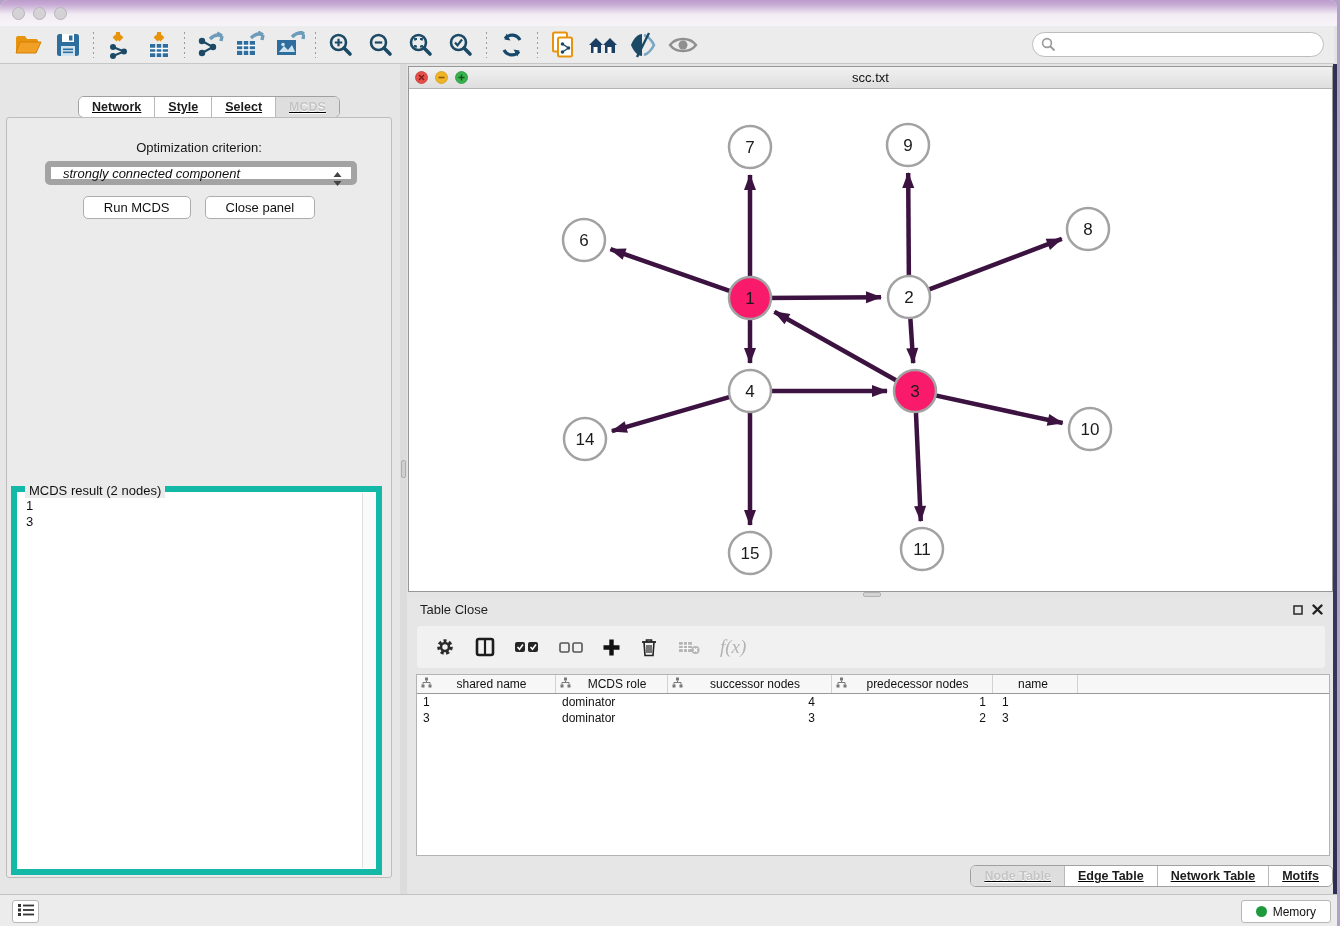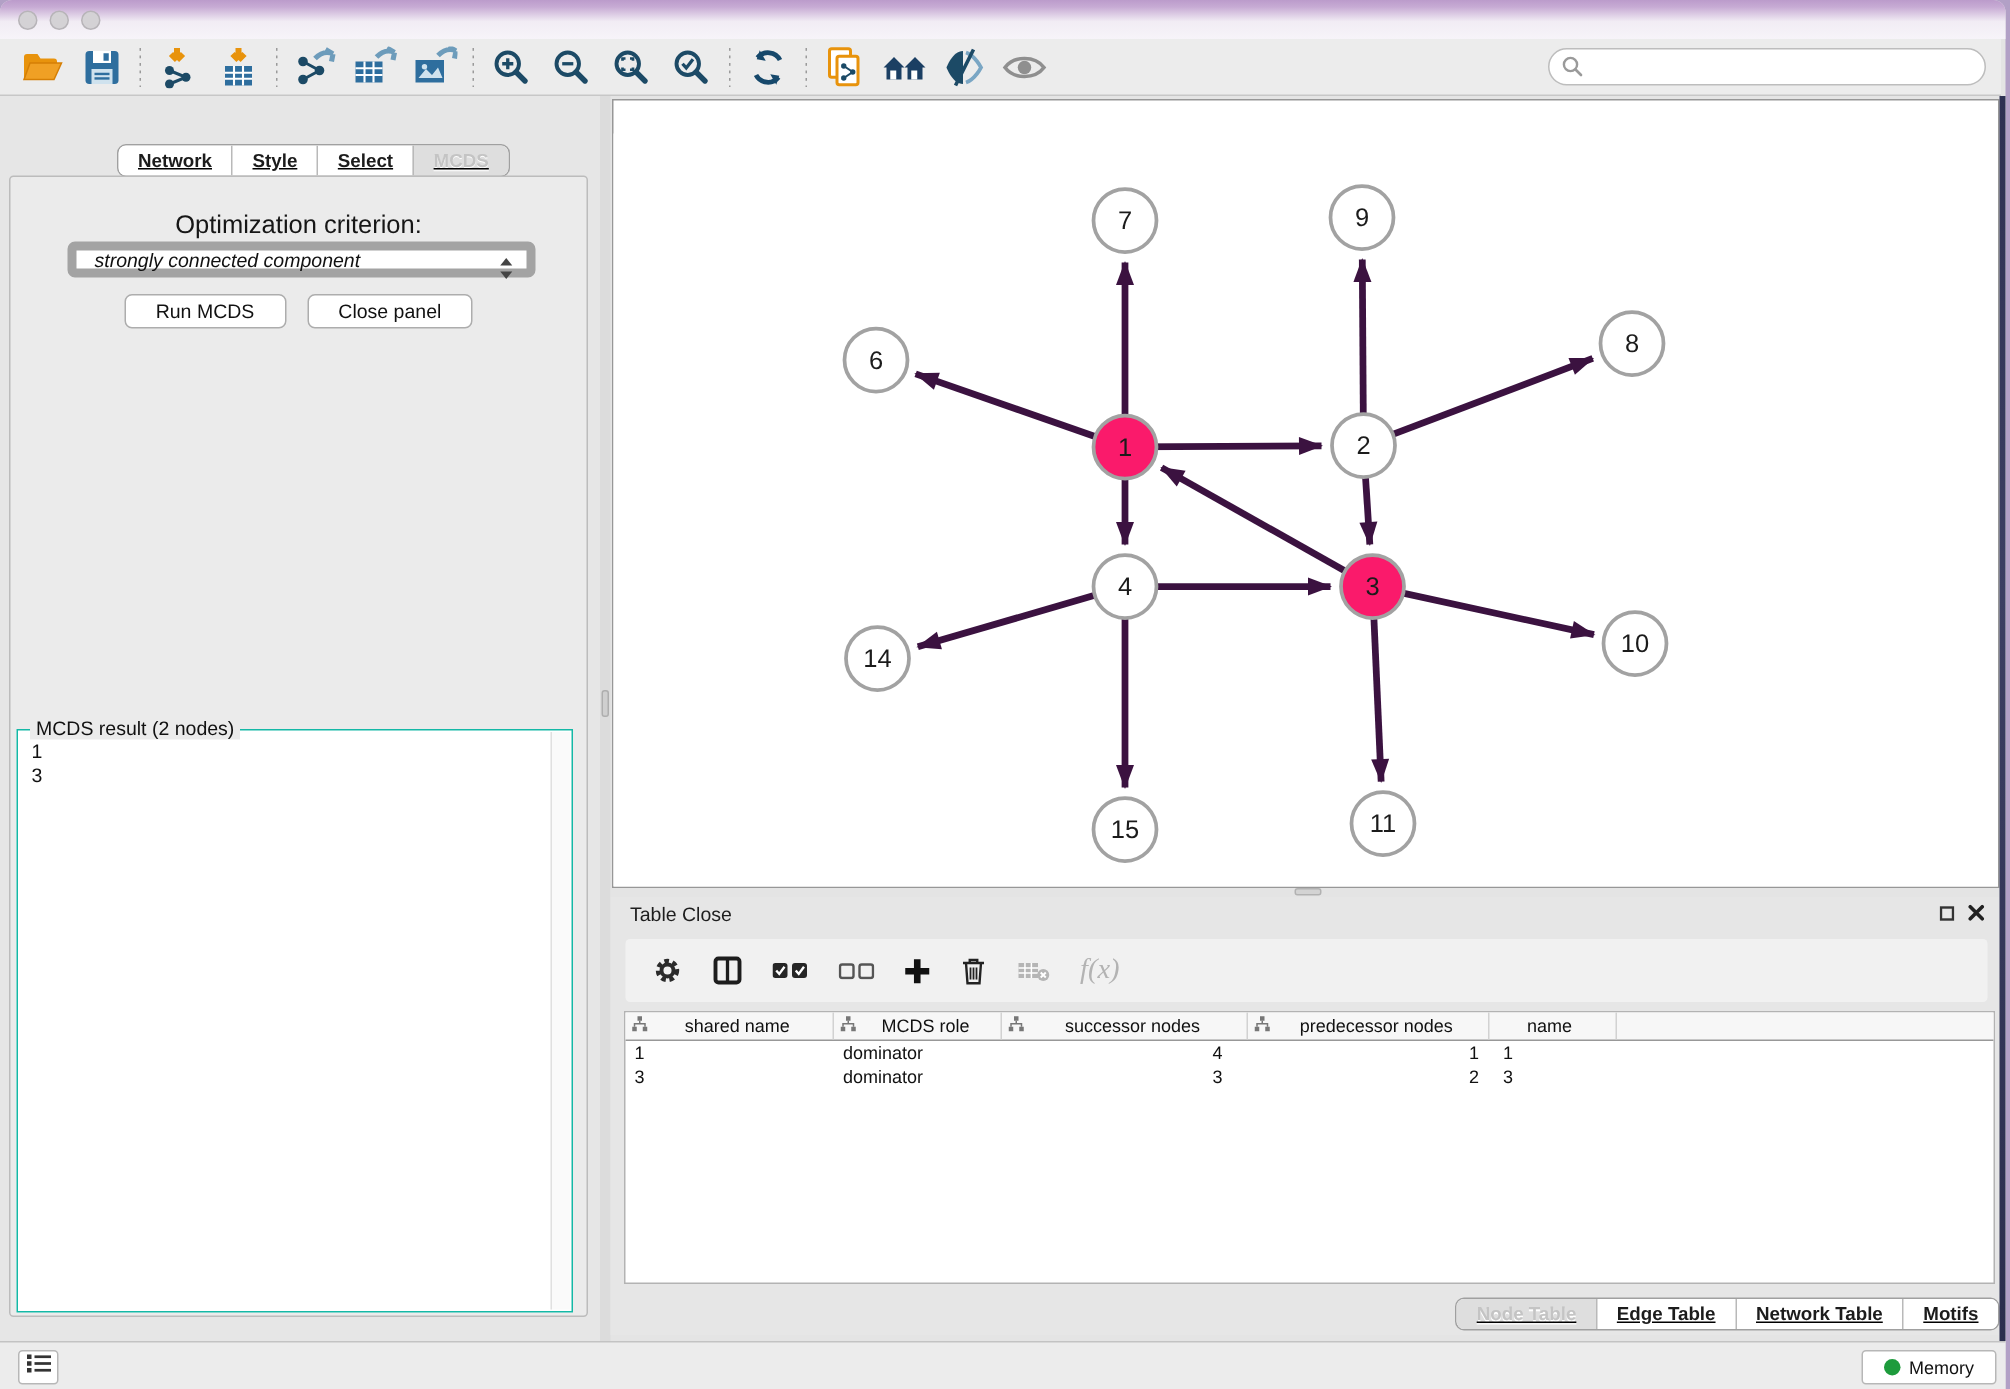--- a/index.html
+++ b/index.html
@@ -46,31 +46,31 @@
   .seg { padding:3px 13px 0 13px; font-size:12.5px; font-weight:bold; color:#1c1c1c;
     border-left:1px solid #b9b9b9; background:#fff; white-space:nowrap; }
   .seg:first-child { border-left:none; }
   .seg.selected { background:#dedede; color:#c4c4c4; text-shadow:0 1px 0 #fff; }
 
   .cp-tabs { position:absolute; left:78px; top:32px; }
 
   .tab-page { position:absolute; left:6px; top:53px; right:8px; bottom:16px;
     background:#ebebeb; border:1px solid #bcbcbc; border-radius:3px; }
   .opt-label { position:absolute; left:0; right:0; top:22px; text-align:center;
-    font-size:17px; color:#161616; }
+    font-size:13px; color:#161616; }
   .dropdown { position:absolute; left:38px; top:43px; width:312px; height:24px; background:#ffffff;
     border:6px solid #a3a3a3; border-radius:5px; font-size:13px; color:#111;
     display:flex; align-items:center; padding-left:12px;font-style:italic; }
   .dd-chevrons { position:absolute; right:8px; top:4px; }
   .btn-row { position:absolute; left:0; right:0; top:78px; display:flex; justify-content:center; gap:14px; }
   .mac-btn { background:#fff; border:1px solid #adadad; border-radius:5px; height:23px;
     padding:0 20px; font-size:13px; color:#111; }
 
   .result-box { position:absolute; left:4px; right:9px; top:368px; bottom:2px;
-    border:1px solid #14b8a6; background:#fff; }
+    border:6px solid #14b8a6; background:#fff; }
   .result-legend { position:absolute; left:8px; top:-9px; background:#ebebeb; padding:0 4px;
     font-size:13px; color:#111; white-space:nowrap; }
   .result-items { position:absolute; left:9px; top:6px; font-size:13px; color:#111; line-height:16px; }
   .result-scroll { position:absolute; right:1px; top:1px; bottom:1px; width:13px;
     background:#fafafa; border-left:1px solid #e0e0e0; }
 
   
   .v-splitter { position:absolute; left:400px; top:0; width:7px; bottom:0; background:#dcdcdc; }
   .v-handle { position:absolute; left:1px; top:396px; width:5px; height:18px;
     background:#cfcfcf; border:1px solid #aeaeae; border-radius:2px; }
@@ -312,20 +312,37 @@
           <div class="result-scroll"></div>
         </div>
       </div>
     </div>
 
     <div class="v-splitter">
       <div class="v-handle"></div>
     </div>
 
     <div class="net-window">
+      <div class="net-titlebar">
+        <div class="net-traffic">
+          <svg width="13" height="13" viewBox="0 0 13 13">
+              <circle cx="6.5" cy="6.5" r="6" fill="#e5504a" stroke="#c63b36" stroke-width="0.8"></circle>
+              <path d="M4 4 l5 5 M9 4 l-5 5" stroke="#7e1a16" stroke-width="1.4"></path>
+            </svg>
+          <svg width="13" height="13" viewBox="0 0 13 13">
+              <circle cx="6.5" cy="6.5" r="6" fill="#f0b429" stroke="#d49b1a" stroke-width="0.8"></circle>
+              <path d="M3.5 6.5 h6" stroke="#8a5d00" stroke-width="1.6"></path>
+            </svg>
+          <svg width="13" height="13" viewBox="0 0 13 13">
+              <circle cx="6.5" cy="6.5" r="6" fill="#37b24d" stroke="#2a9440" stroke-width="0.8"></circle>
+              <path d="M6.5 3.5 v6 M3.5 6.5 h6" stroke="#14581f" stroke-width="1.4"></path>
+            </svg>
+        </div>
+        <div class="net-title">scc.txt</div>
+      </div>
       <svg id="graph-svg" class="net-canvas" viewBox="0 0 923 502">
           <defs>
             <marker id="arrow" markerUnits="userSpaceOnUse" markerWidth="18" markerHeight="14" refX="16" refY="7" orient="auto">
               <path d="M1,1 L17,7 L1,13 Z" fill="#3B1240"></path>
             </marker>
           </defs>
           <line x1="341" y1="207" x2="341" y2="86" stroke="#3B1240" stroke-width="4.5" marker-end="url(#arrow)"></line>
           <line x1="339.1119289157592" y1="208.34031251273515" x2="201.43299517937103" y2="160.23562482170794" stroke="#3B1240" stroke-width="4.5" marker-end="url(#arrow)"></line>
           <line x1="342.9999604457761" y1="208.9874216324165" x2="472.0005537591346" y2="208.17609714616896" stroke="#3B1240" stroke-width="4.5" marker-end="url(#arrow)"></line>
           <line x1="341" y1="211" x2="341" y2="274" stroke="#3B1240" stroke-width="4.5" marker-end="url(#arrow)"></line>

